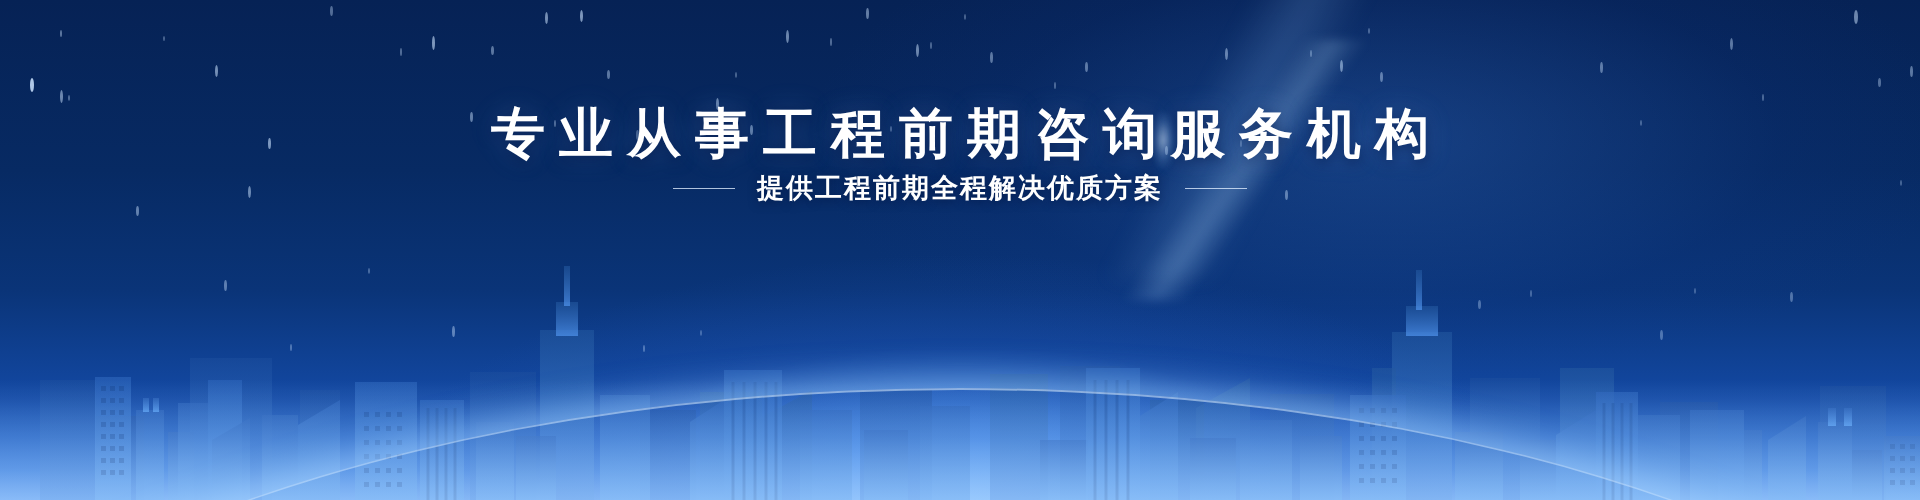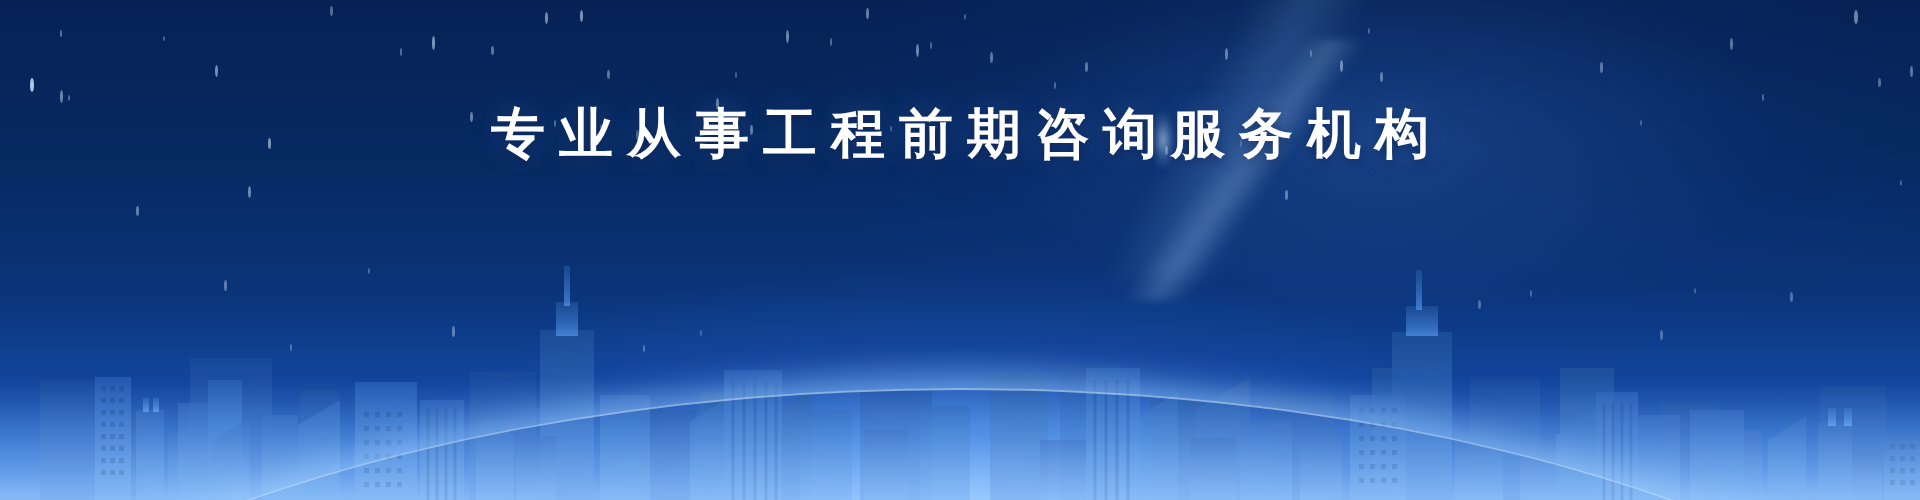--- a/index.html
+++ b/index.html
@@ -399,16 +399,21 @@
   </div>
 
   <div class="horizon"></div>
   <div class="horizon-line"></div>
   <div class="bottom-wash"></div>
 
   <div class="content">
 
     <div class="headline">专业从事工程前期咨询服务机构</div>
 
+    <div class="subwrap">
+      <span class="rule"></span>
+      <span class="subtitle">提供工程前期全程解决优质方案</span>
+      <span class="rule"></span>
+    </div>
 
 
   </div>
 </div>
 
 </body></html>

